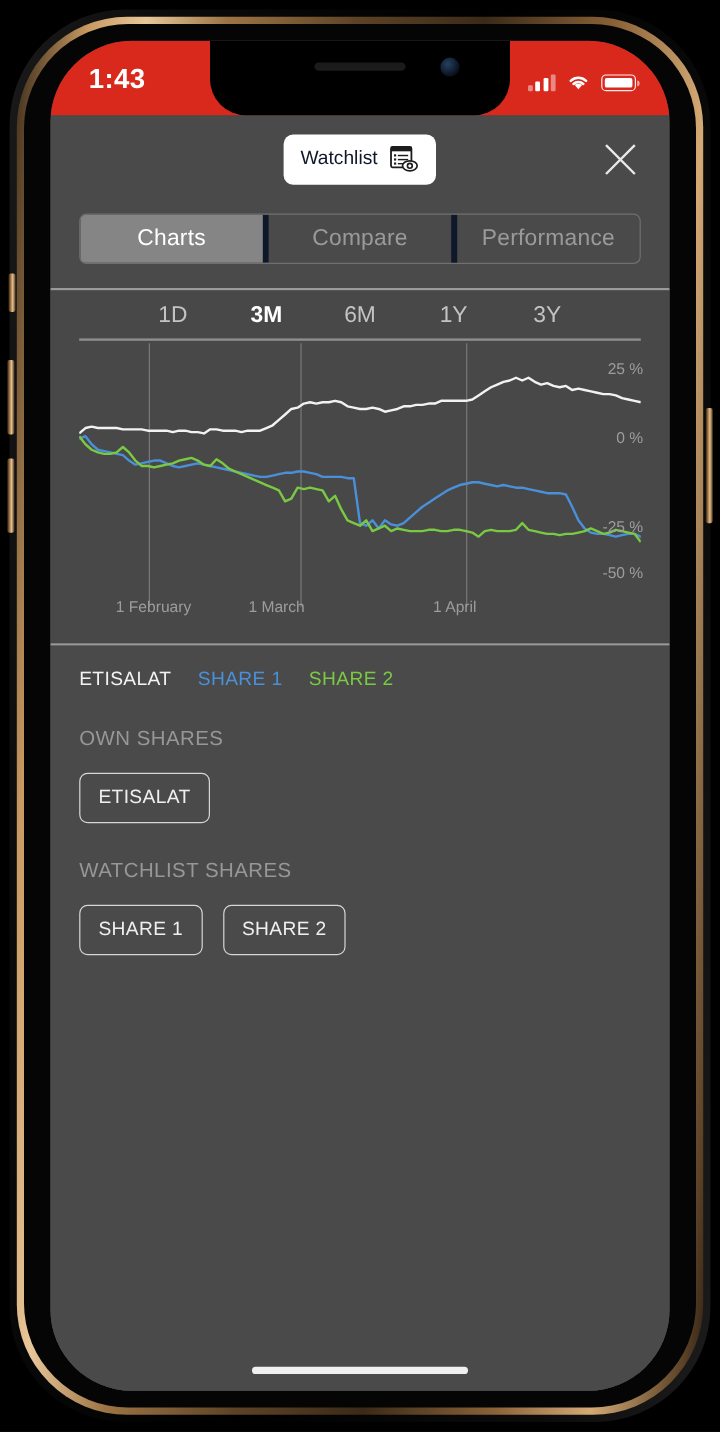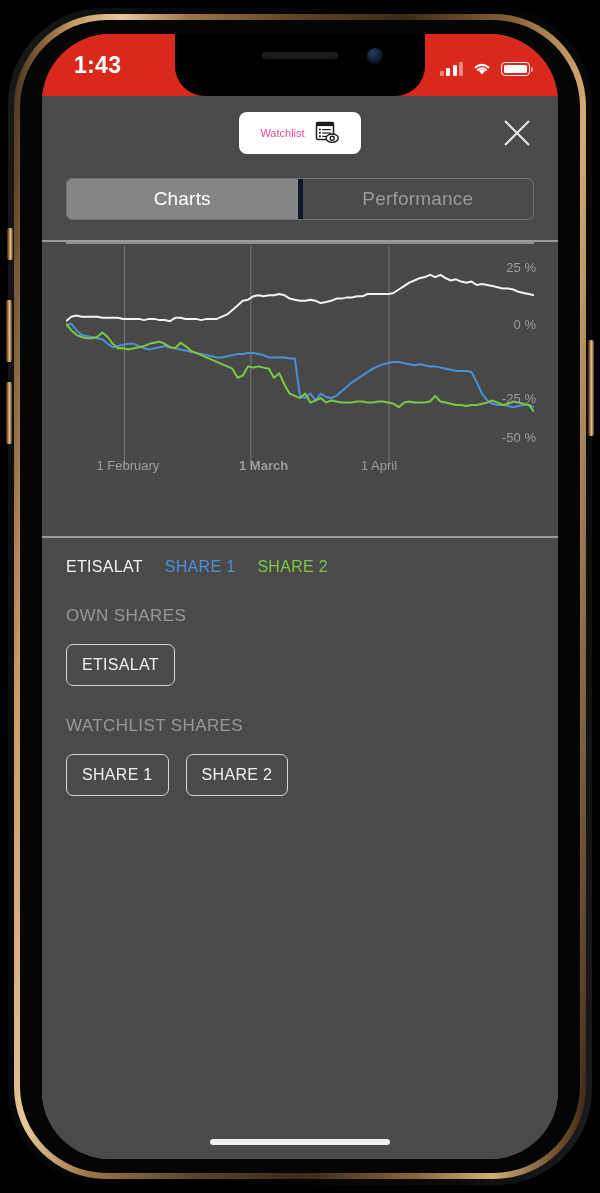--- a/index.html
+++ b/index.html
@@ -101,21 +101,21 @@
   .app { position: absolute; left: 0; top: 62px; width: 100%; bottom: 0; background: #4a4a4a; }
 
   .header-row { position: relative; height: 72px; }
   .watchlist-pill {
     position: absolute; left: 50%; transform: translateX(-50%); top: 16px;
     height: 42px; min-width: 122px;
     background: #fff; border-radius: 8px;
     display: flex; align-items: center; justify-content: center; gap: 9px;
     padding: 0 14px;
   }
-  .watchlist-pill .lbl { color: #ec4899; font-size: 11px; }
+  .watchlist-pill .lbl { color: #0f172a; font-size: 16px; }
   .doc-eye { width: 26px; height: 26px; display: block; }
   .close-btn {
     position: absolute; right: 26px; top: 22px;
     width: 30px; height: 30px; cursor: pointer;
   }
 
   
   .segmented {
     margin: 10px 24px 0 24px; height: 42px;
     border: 1px solid #707070; border-radius: 6px;
@@ -240,43 +240,51 @@
             <circle cx="18.2" cy="18.2" r="2" fill="none" stroke="#1c1c1c" stroke-width="1.4"></circle>
           </svg>
         </div>
         <svg class="close-btn" viewBox="0 0 30 30">
           <path d="M3 3 L27 27 M27 3 L3 27" stroke="#e8e8e8" stroke-width="2" fill="none"></path>
         </svg>
       </div>
 
       <div class="segmented">
         <div class="seg active">Charts</div>
+        <div class="seg">Compare</div>
         <div class="seg">Performance</div>
       </div>
 
       <div class="divider-top"></div>
 
       <div class="chart-panel">
+        <div class="ranges">
+          <div class="range">1D</div>
+          <div class="range active">3M</div>
+          <div class="range">6M</div>
+          <div class="range">1Y</div>
+          <div class="range">3Y</div>
+        </div>
 
         <div class="plot-wrap">
           <div class="plot-topline"></div>
           <svg class="plot-svg" id="plot" viewBox="0 0 468 224" preserveAspectRatio="none">
               <line x1="58.5" x2="58.5" y1="4" y2="224" stroke="#787878" stroke-width="1"></line>
               <line x1="184.86" x2="184.86" y1="4" y2="224" stroke="#787878" stroke-width="1"></line>
               <line x1="322.91999999999996" x2="322.91999999999996" y1="4" y2="224" stroke="#787878" stroke-width="1"></line>
               <path d="M0.0 79.2 L5.2 74.7 L10.4 73.5 L15.6 74.7 L20.8 74.7 L26.0 74.7 L31.2 74.7 L36.4 75.8 L41.6 75.8 L46.8 75.8 L52.0 75.8 L57.2 76.9 L62.4 76.9 L67.6 76.9 L72.8 76.9 L78.0 78.1 L83.2 76.9 L88.4 76.9 L93.6 78.1 L98.8 78.1 L104.0 79.2 L109.2 75.8 L114.4 75.8 L119.6 76.9 L124.8 76.9 L130.0 76.9 L135.2 78.1 L140.4 76.9 L145.6 76.9 L150.8 76.9 L156.0 74.7 L161.2 72.4 L166.4 67.9 L171.6 63.4 L176.8 58.8 L182.0 57.7 L187.2 54.3 L192.4 53.2 L197.6 54.3 L202.8 53.2 L208.0 53.2 L213.2 52.0 L218.4 53.2 L223.6 56.6 L228.8 57.7 L234.0 58.8 L239.2 58.8 L244.4 57.7 L249.6 58.8 L254.8 61.1 L260.0 60.0 L265.2 58.8 L270.4 56.6 L275.6 56.6 L280.8 55.4 L286.0 55.4 L291.2 54.3 L296.4 54.3 L301.6 52.0 L306.8 52.0 L312.0 52.0 L317.2 52.0 L322.4 52.0 L327.6 50.9 L332.8 47.5 L338.0 44.1 L343.2 40.7 L348.4 38.5 L353.6 36.2 L358.8 35.1 L364.0 32.8 L369.2 35.1 L374.4 32.8 L379.6 36.2 L384.8 38.5 L390.0 37.3 L395.2 39.6 L400.4 40.7 L405.6 39.6 L410.8 43.0 L416.0 41.9 L421.2 43.0 L426.4 44.1 L431.6 45.3 L436.8 46.4 L442.0 46.4 L447.2 47.5 L452.4 49.8 L457.6 50.9 L462.8 52.0 L468.0 53.2" fill="none" stroke="#f2f2f2" stroke-width="2" stroke-linejoin="round" vector-effect="non-scaling-stroke"></path>
               <path d="M0.0 83.7 L5.2 81.5 L10.4 88.2 L15.6 92.8 L20.8 93.9 L26.0 95.0 L31.2 96.2 L36.4 97.3 L41.6 101.8 L46.8 105.2 L52.0 104.1 L57.2 102.9 L62.4 101.8 L67.6 101.8 L72.8 104.1 L78.0 106.3 L83.2 107.5 L88.4 106.3 L93.6 105.2 L98.8 104.1 L104.0 105.2 L109.2 106.3 L114.4 107.5 L119.6 108.6 L124.8 109.7 L130.0 110.9 L135.2 112.0 L140.4 113.1 L145.6 114.3 L150.8 115.4 L156.0 115.4 L161.2 114.3 L166.4 113.1 L171.6 112.0 L176.8 112.0 L182.0 110.9 L187.2 110.9 L192.4 112.0 L197.6 113.1 L202.8 115.4 L208.0 115.4 L213.2 115.4 L218.4 115.4 L223.6 116.5 L228.8 116.5 L234.0 153.9 L239.2 156.1 L244.4 151.6 L249.6 158.4 L254.8 151.6 L260.0 155.0 L265.2 156.1 L270.4 153.9 L275.6 149.3 L280.8 144.8 L286.0 140.3 L291.2 136.9 L296.4 133.5 L301.6 130.1 L306.8 126.7 L312.0 124.4 L317.2 122.2 L322.4 121.1 L327.6 119.9 L332.8 119.9 L338.0 121.1 L343.2 122.2 L348.4 123.3 L353.6 122.2 L358.8 123.3 L364.0 124.4 L369.2 124.4 L374.4 125.6 L379.6 126.7 L384.8 127.8 L390.0 129.0 L395.2 129.0 L400.4 129.0 L405.6 130.1 L410.8 140.3 L416.0 151.6 L421.2 158.4 L426.4 161.8 L431.6 162.9 L436.8 162.9 L442.0 164.0 L447.2 165.2 L452.4 164.0 L457.6 162.9 L462.8 162.9 L468.0 165.2 L473.2 167.4" fill="none" stroke="#4a90d9" stroke-width="2" stroke-linejoin="round" vector-effect="non-scaling-stroke"></path>
               <path d="M0.0 81.5 L5.2 88.2 L10.4 92.8 L15.6 95.0 L20.8 96.2 L26.0 96.2 L31.2 95.0 L36.4 90.5 L41.6 95.0 L46.8 101.8 L52.0 106.3 L57.2 106.3 L62.4 107.5 L67.6 106.3 L72.8 105.2 L78.0 104.1 L83.2 101.8 L88.4 100.7 L93.6 99.6 L98.8 101.8 L104.0 105.2 L109.2 106.3 L114.4 100.7 L119.6 104.1 L124.8 108.6 L130.0 110.9 L135.2 113.1 L140.4 115.4 L145.6 117.7 L150.8 119.9 L156.0 122.2 L161.2 124.4 L166.4 126.7 L171.6 135.8 L176.8 133.5 L182.0 124.4 L187.2 125.6 L192.4 124.4 L197.6 125.6 L202.8 126.7 L208.0 135.8 L213.2 131.2 L218.4 142.5 L223.6 151.6 L228.8 153.9 L234.0 156.1 L239.2 151.6 L244.4 160.6 L249.6 158.4 L254.8 156.1 L260.0 160.6 L265.2 158.4 L270.4 159.5 L275.6 160.6 L280.8 160.6 L286.0 160.6 L291.2 159.5 L296.4 159.5 L301.6 160.6 L306.8 160.6 L312.0 159.5 L317.2 159.5 L322.4 160.6 L327.6 161.8 L332.8 165.2 L338.0 160.6 L343.2 159.5 L348.4 160.6 L353.6 160.6 L358.8 160.6 L364.0 159.5 L369.2 153.9 L374.4 159.5 L379.6 160.6 L384.8 161.8 L390.0 162.9 L395.2 162.9 L400.4 164.0 L405.6 162.9 L410.8 162.9 L416.0 161.8 L421.2 160.6 L426.4 158.4 L431.6 160.6 L436.8 162.9 L442.0 161.8 L447.2 159.5 L452.4 160.6 L457.6 161.8 L462.8 162.9 L468.0 169.7" fill="none" stroke="#7ac943" stroke-width="2" stroke-linejoin="round" vector-effect="non-scaling-stroke"></path>
             </svg>
           <div class="ylab" id="yl0" style="top: 18.1515px;">25 %</div>
           <div class="ylab" id="yl1" style="top: 74.7172px;">0 %</div>
           <div class="ylab" id="yl2" style="top: 149px;">-25 %</div>
           <div class="ylab" id="yl3" style="top: 187.848px;">-50 %</div>
           <div class="xlab" id="xl0" style="left: 30.5px; top: 216px;">1 February</div>
-          <div class="xlab" id="xl1" style="left: 173px; top: 216px; font-weight: bold;">1 March</div>
+          <div class="xlab" id="xl1" style="left: 141px; top: 216px;">1 March</div>
           <div class="xlab" id="xl2" style="left: 294.92px; top: 216px;">1 April</div>
         </div>
       </div>
 
       <div class="divider-mid"></div>
 
       <div class="content">
         <div class="legend">
           <span id="lg0" style="color: rgb(242, 242, 242);">ETISALAT</span>
           <span id="lg1" style="color: rgb(74, 144, 217);">SHARE 1</span>

